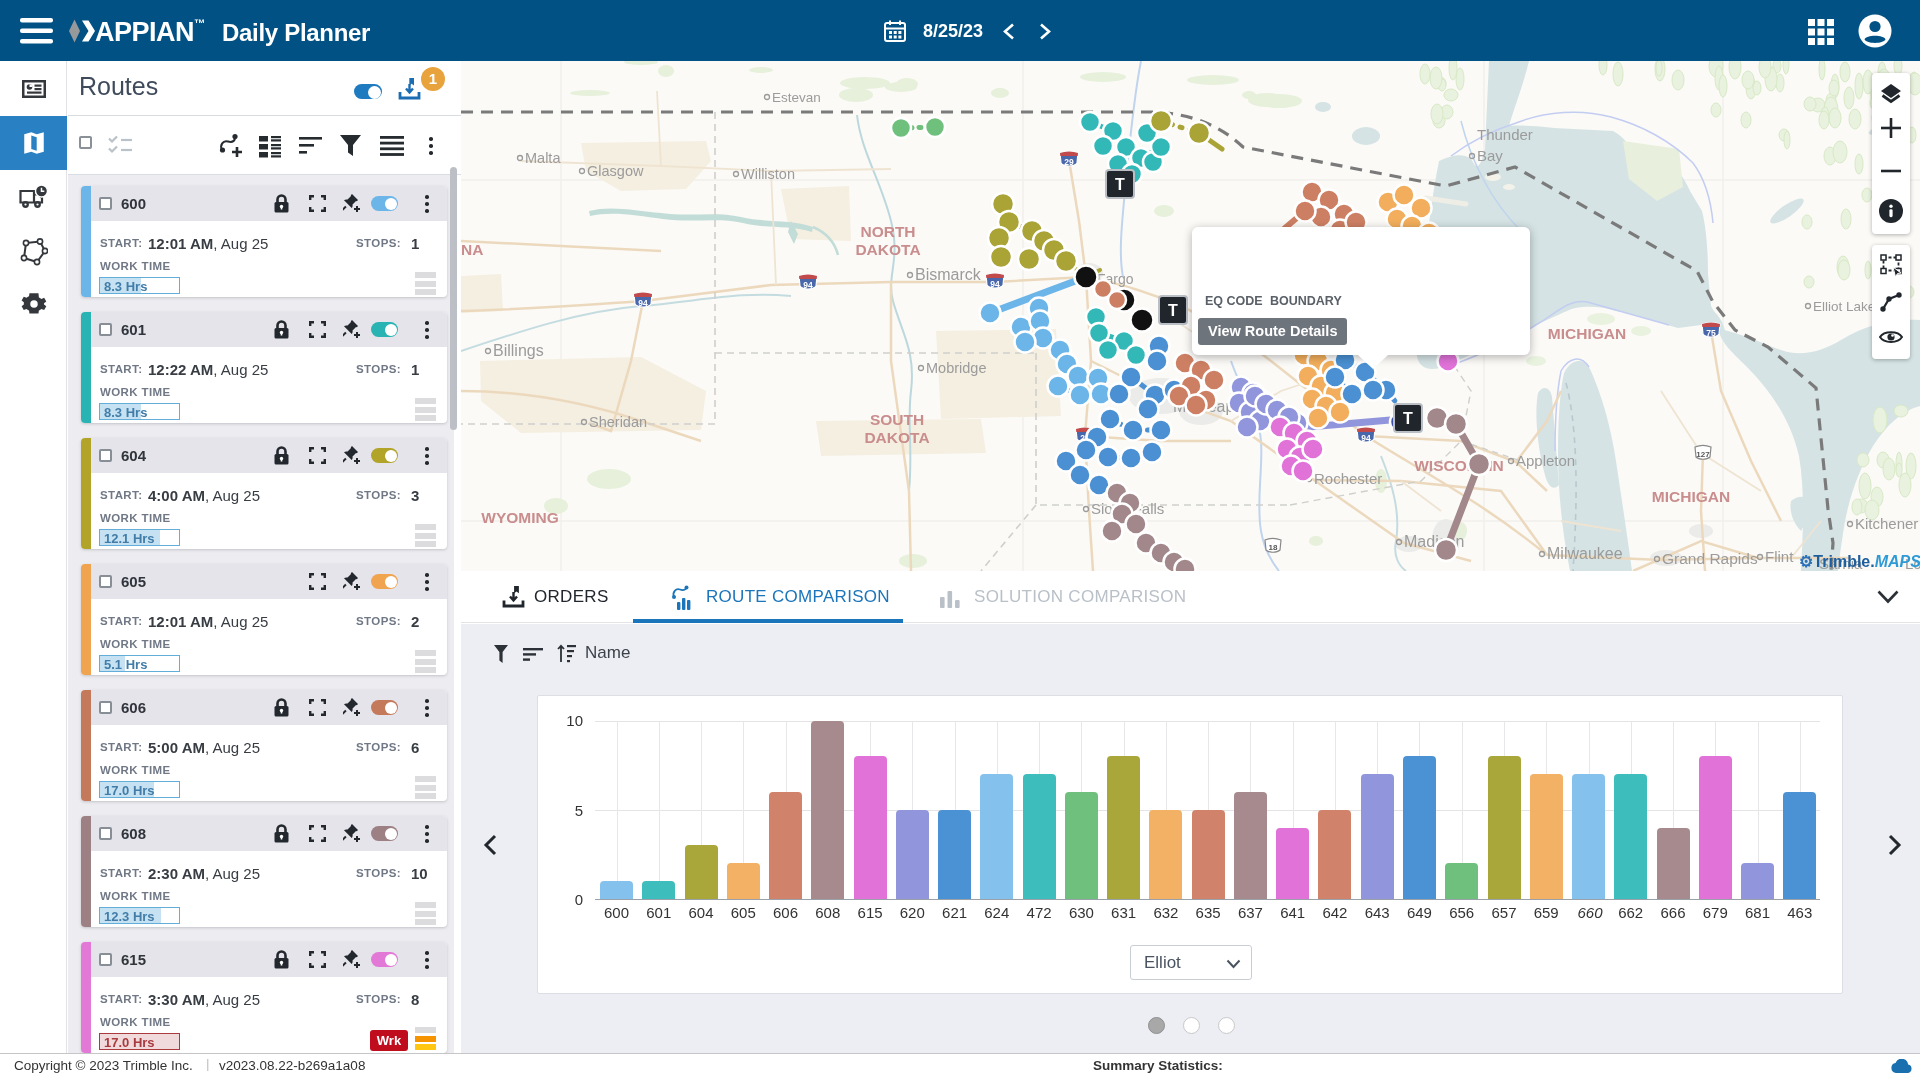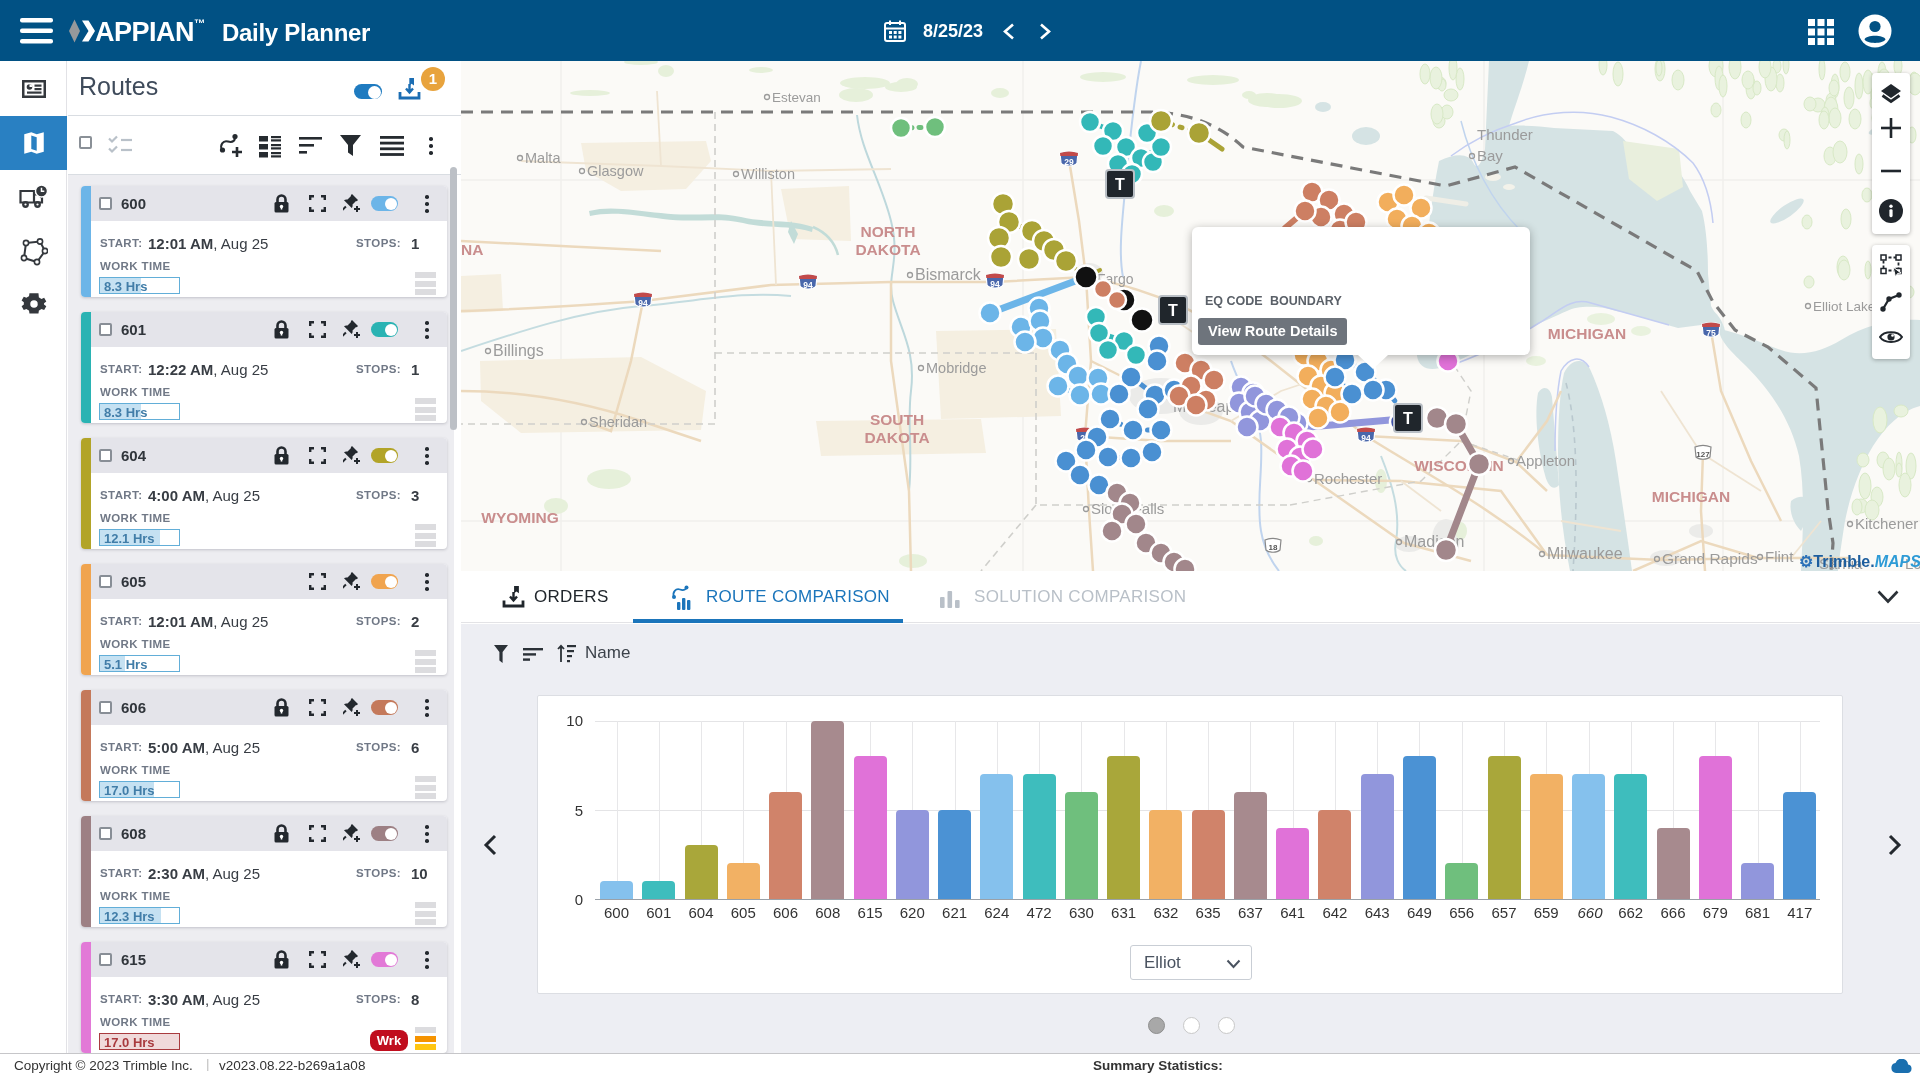--- a/index.html
+++ b/index.html
@@ -571,21 +571,21 @@
           <i></i>
         </div>
         <div class="abs clbl" style="left:19px;top:51px">START:</div>
         <div class="abs cval" style="left:67px;top:49px"><b>3:30 AM</b>, Aug 25</div>
         <div class="abs clbl" style="left:275px;top:51px">STOPS:</div>
         <div class="abs cval" style="left:330px;top:49px;font-weight:bold">8</div>
         <div class="abs clbl" style="left:19px;top:74px">WORK TIME</div>
         <div class="cbar" style="border-color:#a93b3f;background:#f0dadb">
           <span style="color:#a93b3f">17.0 Hrs</span>
         </div>
-        <div class="abs" style="left:289px;top:88px;width:38px;height:21px;background:#c00d1e;border-radius:8px;color:#fff;font-size:13px;font-weight:bold;text-align:center;line-height:21px;">Wrk</div>
+        <div class="abs" style="left:289px;top:88px;width:38px;height:21px;background:#c00d1e;border-radius:3px;color:#fff;font-size:13px;font-weight:bold;text-align:center;line-height:21px;">Wrk</div>
         <div class="skel" style="top:85px">
           <i style="background:#dcdcdf"></i>
           <i style="background:#f59300"></i>
           <i style="background:#ffc612"></i>
         </div>
       </div>
 </div>
 <div id="rtrack"></div>
 <div id="rthumb"></div>
 <div id="map">
@@ -1281,21 +1281,21 @@
       <div class="xlab" style="left:1031px;top:208px;font-style:italic;">660</div>
       <div class="bar" style="left:1076.2px;top:78.0px;width:33px;height:125.0px;background:#3ebdbd;"></div>
       <div class="xlab" style="left:1071.7px;top:208px;">662</div>
       <div class="bar" style="left:1118.5px;top:131.6px;width:33px;height:71.4px;background:#a78a8e;"></div>
       <div class="xlab" style="left:1114.0px;top:208px;">666</div>
       <div class="bar" style="left:1160.8px;top:60.2px;width:33px;height:142.8px;background:#e072d8;"></div>
       <div class="xlab" style="left:1156.3px;top:208px;">679</div>
       <div class="bar" style="left:1203.0px;top:167.3px;width:33px;height:35.7px;background:#9196dc;"></div>
       <div class="xlab" style="left:1198.5px;top:208px;">681</div>
       <div class="bar" style="left:1245.3px;top:95.9px;width:33px;height:107.1px;background:#4b92d4;"></div>
-      <div class="xlab" style="left:1240.8px;top:208px;">417</div>
+      <div class="xlab" style="left:1240.8px;top:208px;">463</div>
     </div>
 
 <div id="stops">
   <div class="abs" style="left:13px;top:7px;font-size:17px;color:#4a5360;">Elliot</div>
   <svg class="abs" style="left:95px;top:13px" width="15" height="10" viewBox="0 0 15 10">
         <polyline points="1.5,1.5 7.5,8 13.5,1.5" fill="none" stroke="#4a5360" stroke-width="2"></polyline>
       </svg>
 </div>
 <svg class="abs" style="left:482px;top:834px" width="16" height="22" viewBox="0 0 16 22">
       <polyline points="13,2 4,11 13,20" fill="none" stroke="#23282e" stroke-width="3"></polyline>

